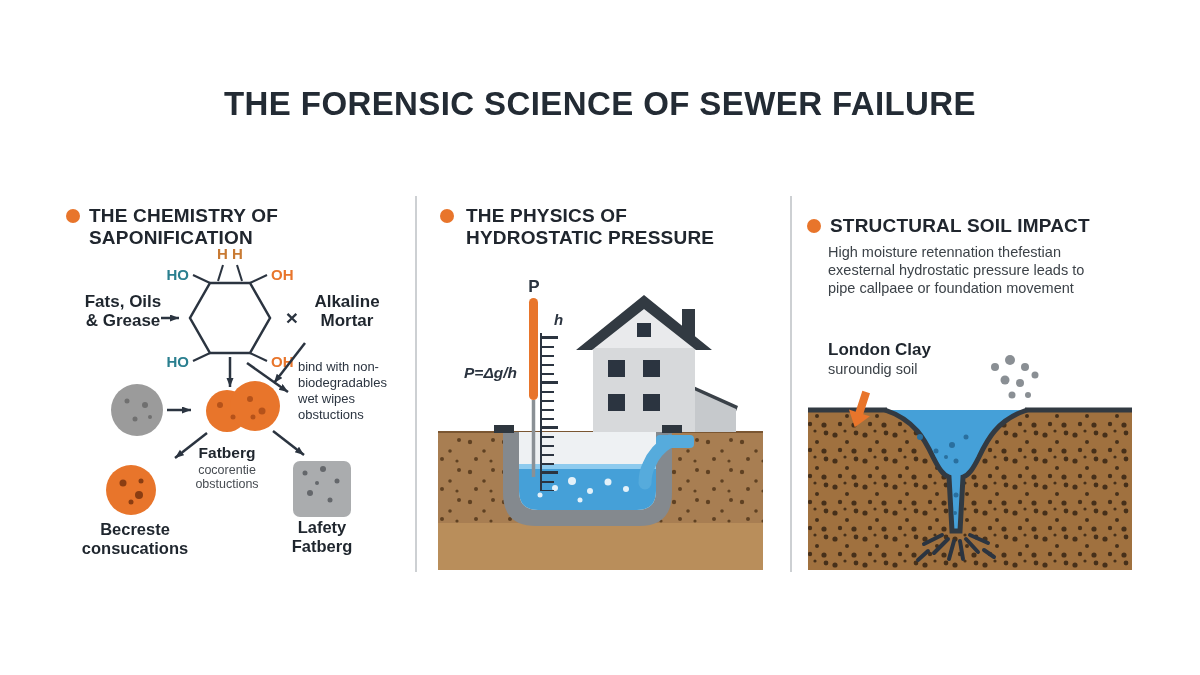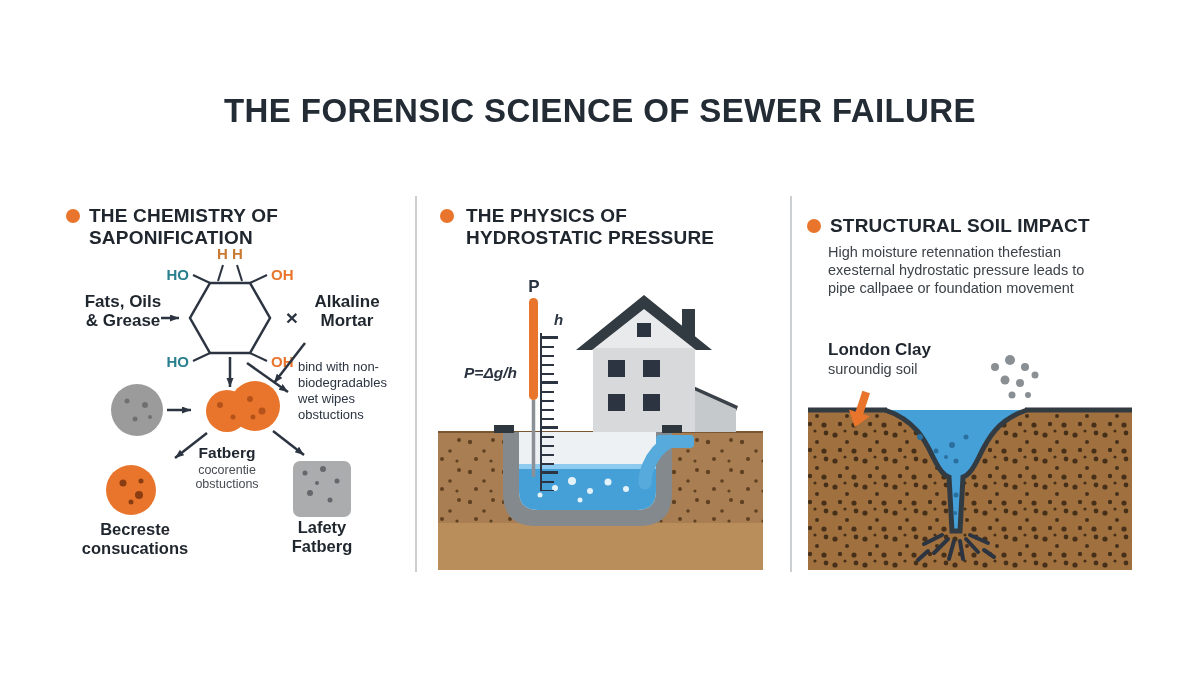--- a/index.html
+++ b/index.html
@@ -1,19 +1,19 @@
 <!DOCTYPE html>
 <html><head>
 <meta charset="utf-8">
 <style>
   * { margin:0; padding:0; box-sizing:border-box; }
   html,body { background:#ffffff; }
   body { font-family:"Liberation Sans", sans-serif; }
   #canvas { position:relative; width:1200px; height:675px; background:#ffffff; overflow:hidden; }
-  .title { position:absolute; top:92px; left:0; width:100%; text-align:center;
+  .title { position:absolute; top:85px; left:0; width:100%; text-align:center;
            font-size:33px; font-weight:800; color:#232b34; letter-spacing:.4px; }
   .divider { position:absolute; top:196px; height:376px; width:2px; background:#cdd0d3; }
   svg.panel { position:absolute; top:195px; }
   svg text { font-family:"Liberation Sans", sans-serif; }
   .h2   { font-size:19px; font-weight:bold; fill:#20262e; letter-spacing:.2px; }
   .lbl  { font-size:17px; font-weight:bold; fill:#1f262e; }
   .sm   { font-size:13px; fill:#2b3440; }
   .sub  { font-size:12.5px; fill:#474c52; }
   .body { font-size:14.5px; fill:#3c4248; }
 </style>

